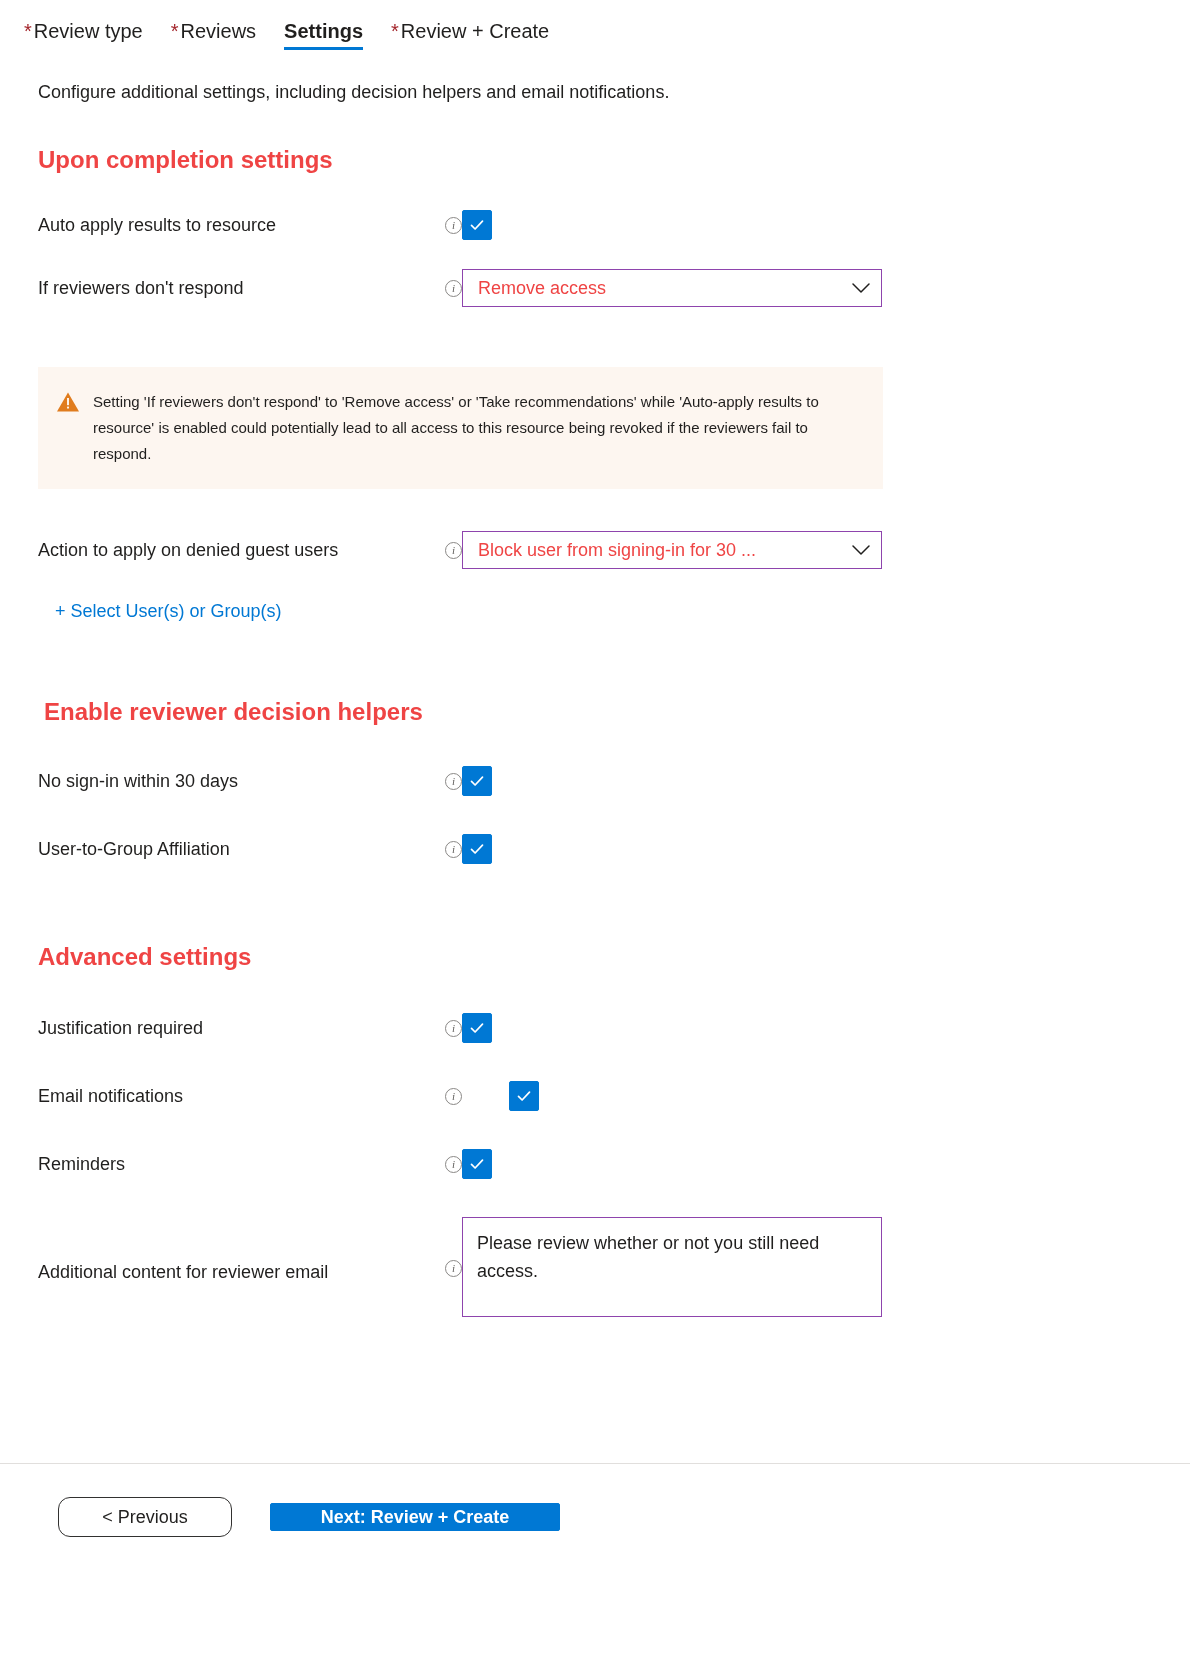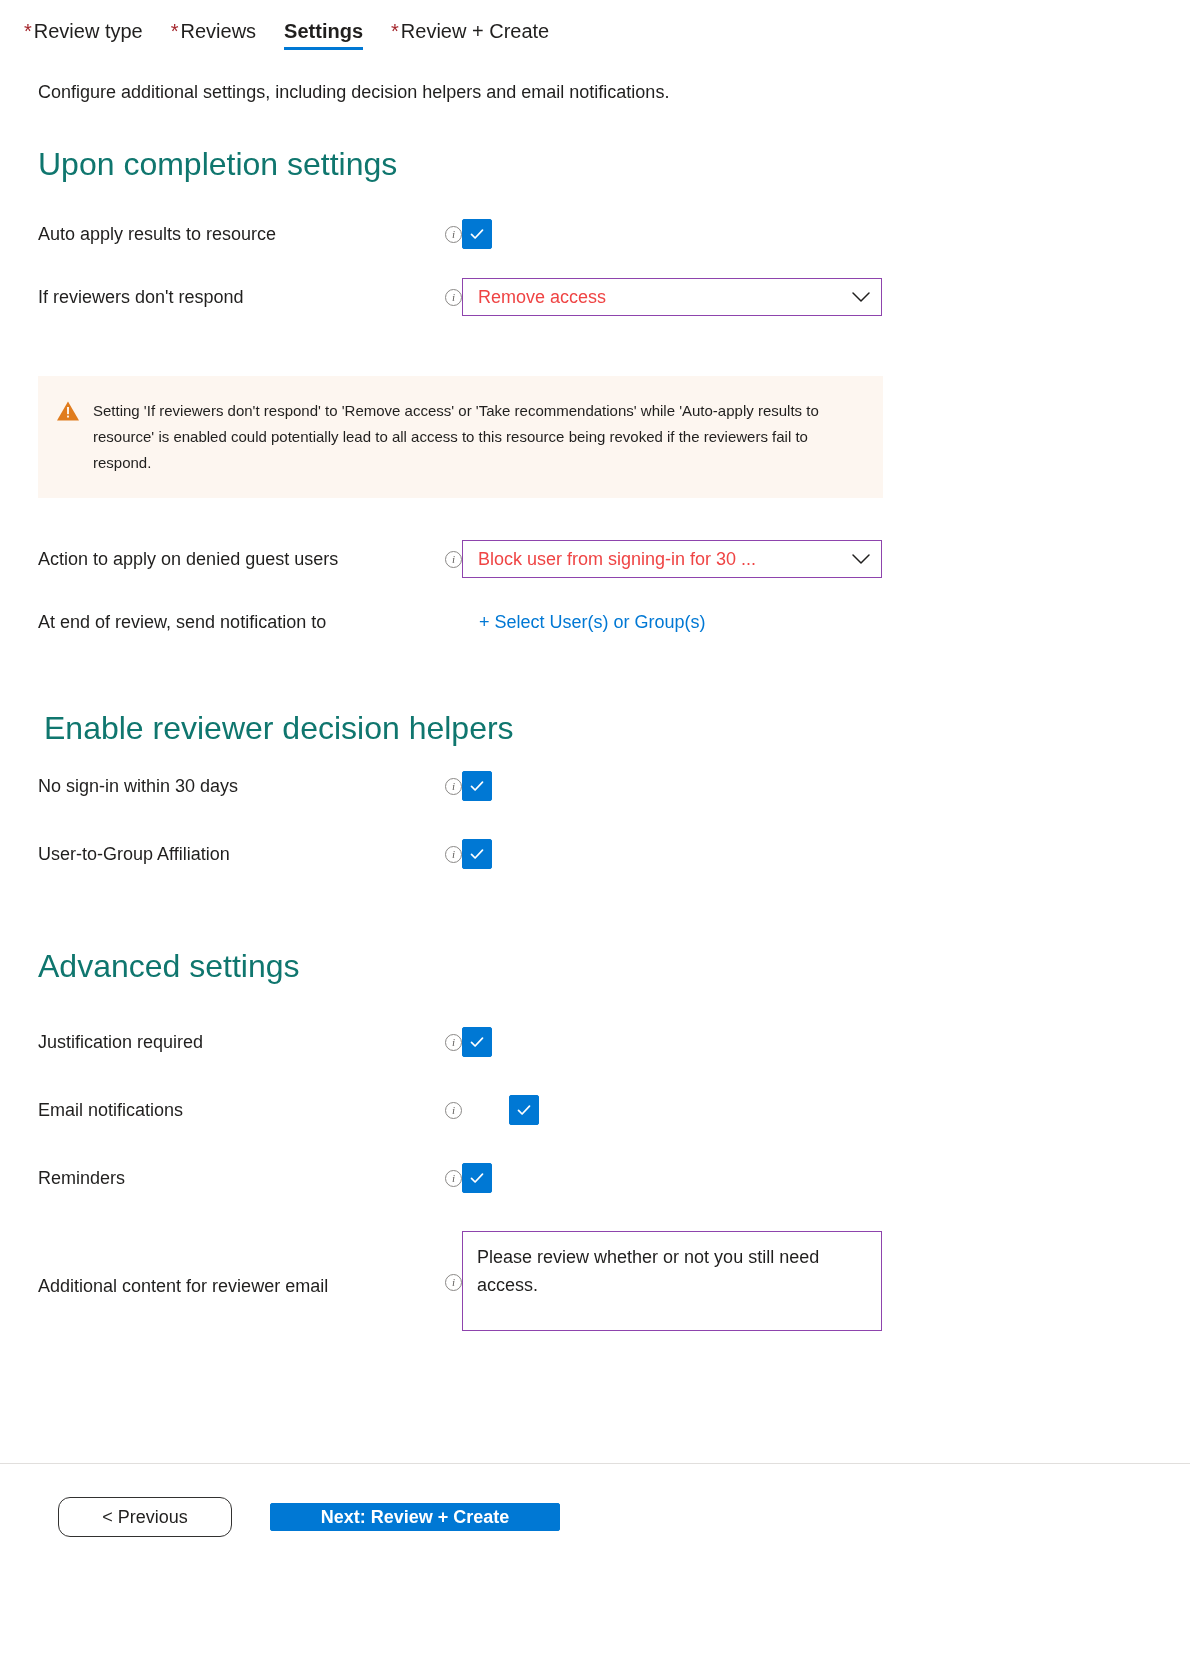--- a/index.html
+++ b/index.html
@@ -54,23 +54,23 @@
   
   .intro {
     font-size: 18px;
     line-height: 24px;
     color: #201f1e;
     margin: 18px 0 0 38px;
   }
 
   
   .section-title {
-    font-size: 32px;
-    font-weight: normal;
-    color: #0f766e;
+    font-size: 24px;
+    font-weight: bold;
+    color: #ef4444;
     margin-left: 38px;
   }
 
   
   .row {
     display: flex;
     align-items: center;
     margin-left: 38px;
   }
   .row-label {
@@ -283,31 +283,28 @@
   </div>
   <div class="dropdown">
     <span class="dd-text">Block user from signing-in for 30 ...</span>
     <svg class="chev" width="20" height="12" viewBox="0 0 20 12">
         <path d="M2 2l8 8 8-8" stroke="#201f1e" stroke-width="1.5" fill="none" stroke-linecap="round" stroke-linejoin="round"></path>
       </svg>
   </div>
 </div>
 
 <div class="row" style="margin-top:32px;">
-  <div class="row-label">
-    <span>At end of review, send notification to</span>
-  </div>
   <div style="padding-left:17px;">
     <span class="link">+ Select User(s) or Group(s)</span>
   </div>
 </div>
 
 <div class="section-title" style="margin-top:76px;margin-left:44px;">Enable reviewer decision helpers</div>
 
-<div class="row" style="margin-top:24px;">
+<div class="row" style="margin-top:40px;">
   <div class="row-label">
     <span>No sign-in within 30 days</span>
     <span class="info-icon">i</span>
   </div>
   <div class="checkbox">
     <svg width="18" height="18" viewBox="0 0 18 18">
         <path d="M3.5 9.4l3.6 3.6 7.4-7.8" stroke="#ffffff" stroke-width="1.7" fill="none" stroke-linecap="round" stroke-linejoin="round"></path>
       </svg>
   </div>
 </div>

